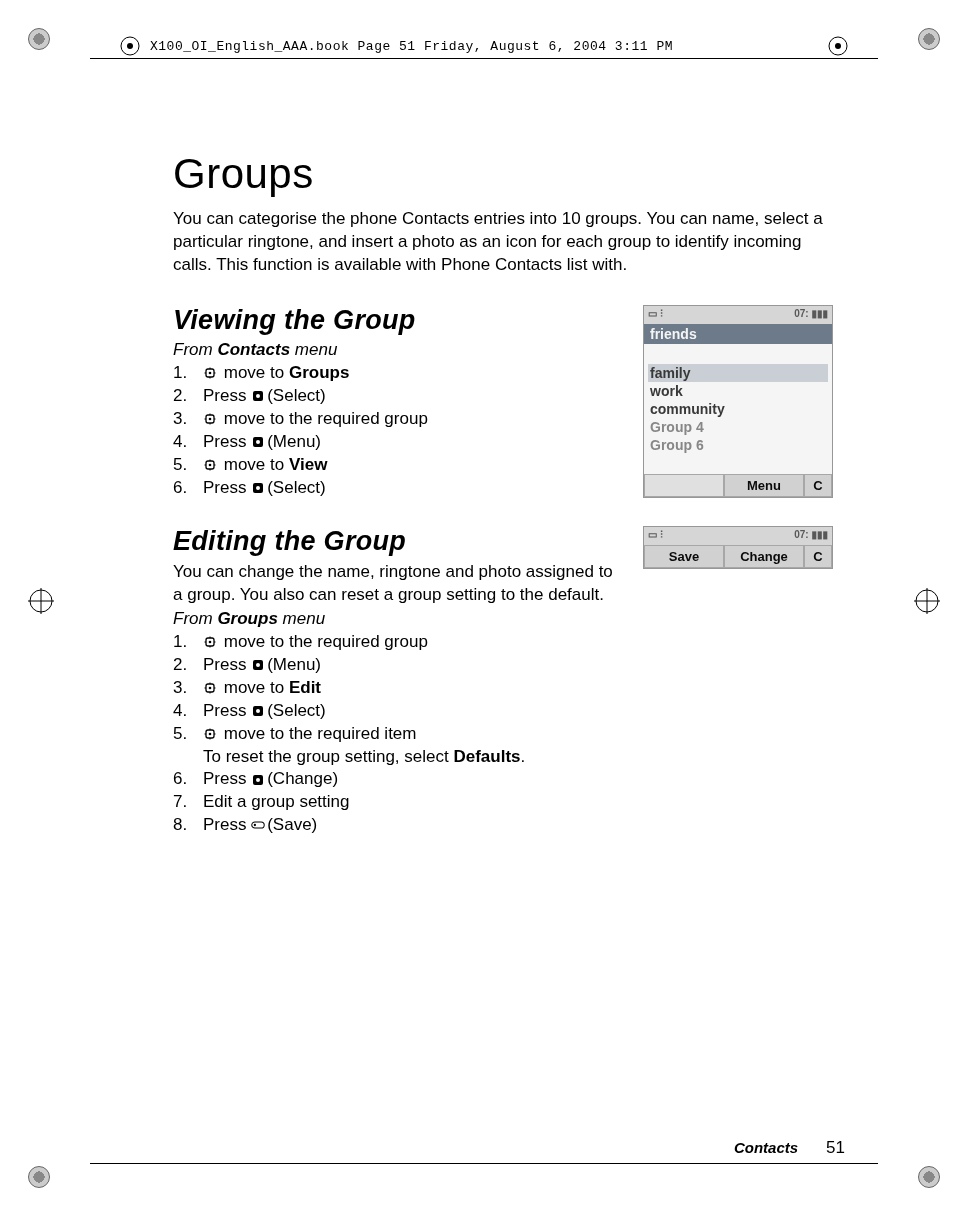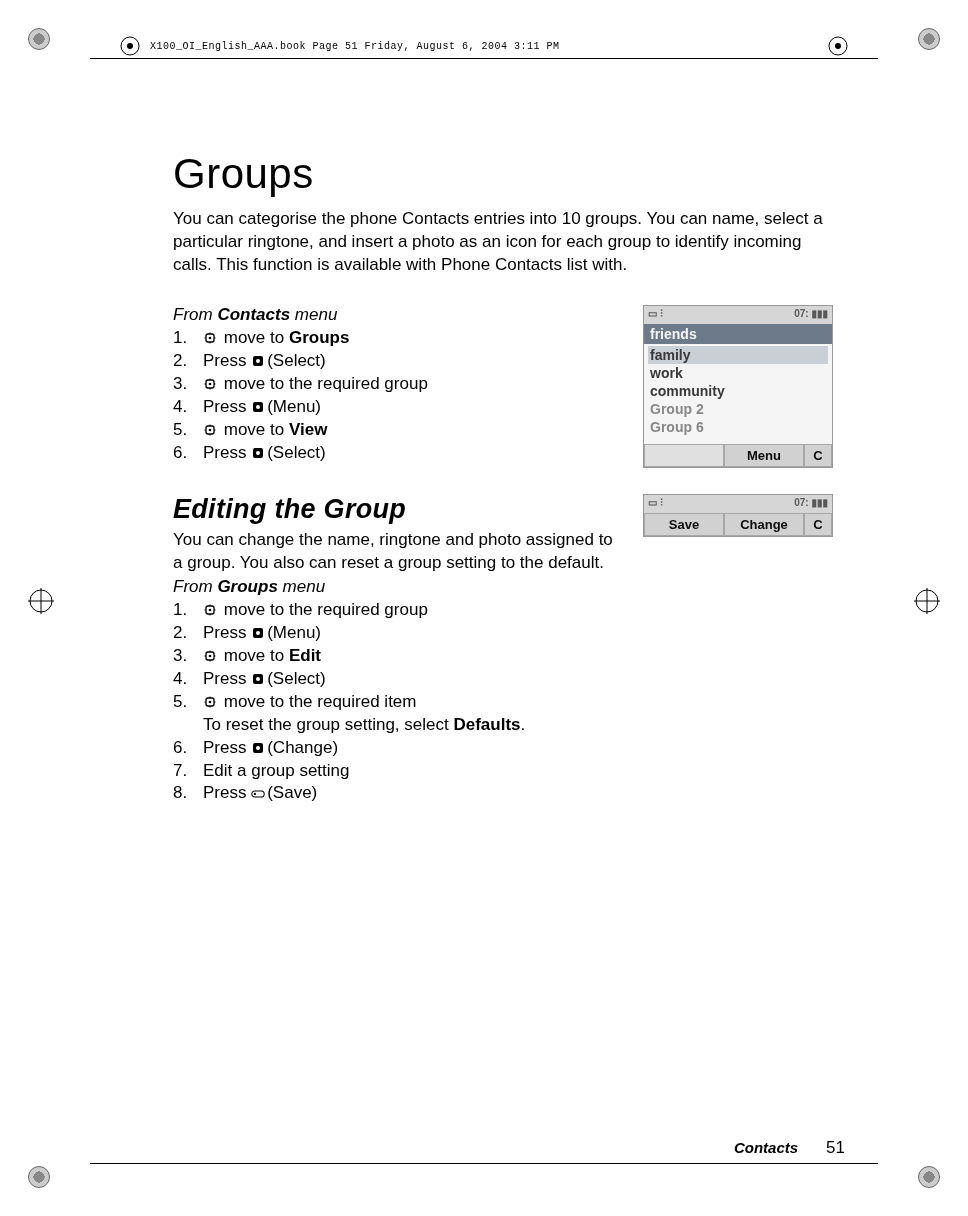--- a/index.html
+++ b/index.html
@@ -38,21 +38,21 @@
       gap: 10px;
     }
     .header-line {
       border-top: 1px solid #000;
       position: absolute;
       top: 58px; left: 90px; right: 90px;
     }
     .hdr-dot { width: 20px; height: 20px; }
     .hdr-text {
       font-family: "Courier New", monospace;
-      font-size: 10px;
+      font-size: 13px;
       letter-spacing: 0.5px;
     }
     .content {
       position: absolute;
       top: 150px;
       left: 173px;
       width: 660px;
     }
     h1.title {
       font-size: 42px;
@@ -131,21 +131,21 @@
     .ss-title {
       background: #6a7a8a;
       color: #fff;
       font-weight: bold;
       padding: 2px 6px;
       font-size: 14px;
     }
     .ss-body {
       background: #fff;
       min-height: 100px;
-      padding: 2px 4px;
+      padding: 20px 4px;
     }
     .ss-row {
       padding: 1px 2px;
       font-weight: bold;
       color: #333;
       font-size: 14px;
     }
     .ss-row.sel { background: #cfd6db; }
     .ss-row.dim { color: #888; }
     .ss-row .ric {
@@ -241,20 +241,21 @@
 <div class="header-line"></div>
 
 <div class="content">
   <h1 class="title">Groups</h1>
   <p class="intro">
     <span>You can categorise the phone Contacts entries into 10 groups. You can name, select a particular ringtone, and insert a photo as an icon for each group to identify incoming calls. This function is available with </span><b>Phone Contacts list</b><span> with.</span>
   </p>
 
   <div class="section-wrap">
     <div class="steps">
+      <h2 class="section">Viewing the Group</h2>
       <div class="from-line">
         <span>From </span><b>Contacts</b><span> menu</span>
       </div>
       <ol class="steps-list" id="viewing-steps">
           <li>
             <span class="num">1.</span>
             <span class="body"><span class="icon-nav"><svg viewBox="0 0 14 14">
                   <rect x="3" y="3" width="8" height="8" rx="2" fill="none" stroke="#000" stroke-width="1.3"></rect>
                   <circle cx="7" cy="7" r="1.3" fill="#000"></circle>
                   <path d="M7 1.5 L7 3 M7 11 L7 12.5 M1.5 7 L3 7 M11 7 L12.5 7" stroke="#000" stroke-width="1"></path>
@@ -302,21 +303,21 @@
     <div class="screenshot">
       <div class="ss-status">
         <span>▭ ⫶</span>
         <span>07:  ▮▮▮</span>
       </div>
       <div class="ss-title">friends</div>
       <div class="ss-body" id="viewing-ss-body">
           <div class="ss-row sel"><span>family</span></div>
           <div class="ss-row"><span>work</span></div>
           <div class="ss-row"><span>community</span></div>
-          <div class="ss-row dim"><span>Group 2</span></div>
+          <div class="ss-row dim"><span>Group 4</span></div>
           <div class="ss-row dim"><span>Group 6</span></div>
         </div>
       <div class="ss-soft">
         <div class="sk placeholder"></div>
         <div class="sk">Menu</div>
         <div class="sk narrow">C</div>
       </div>
     </div>
   </div>
 

